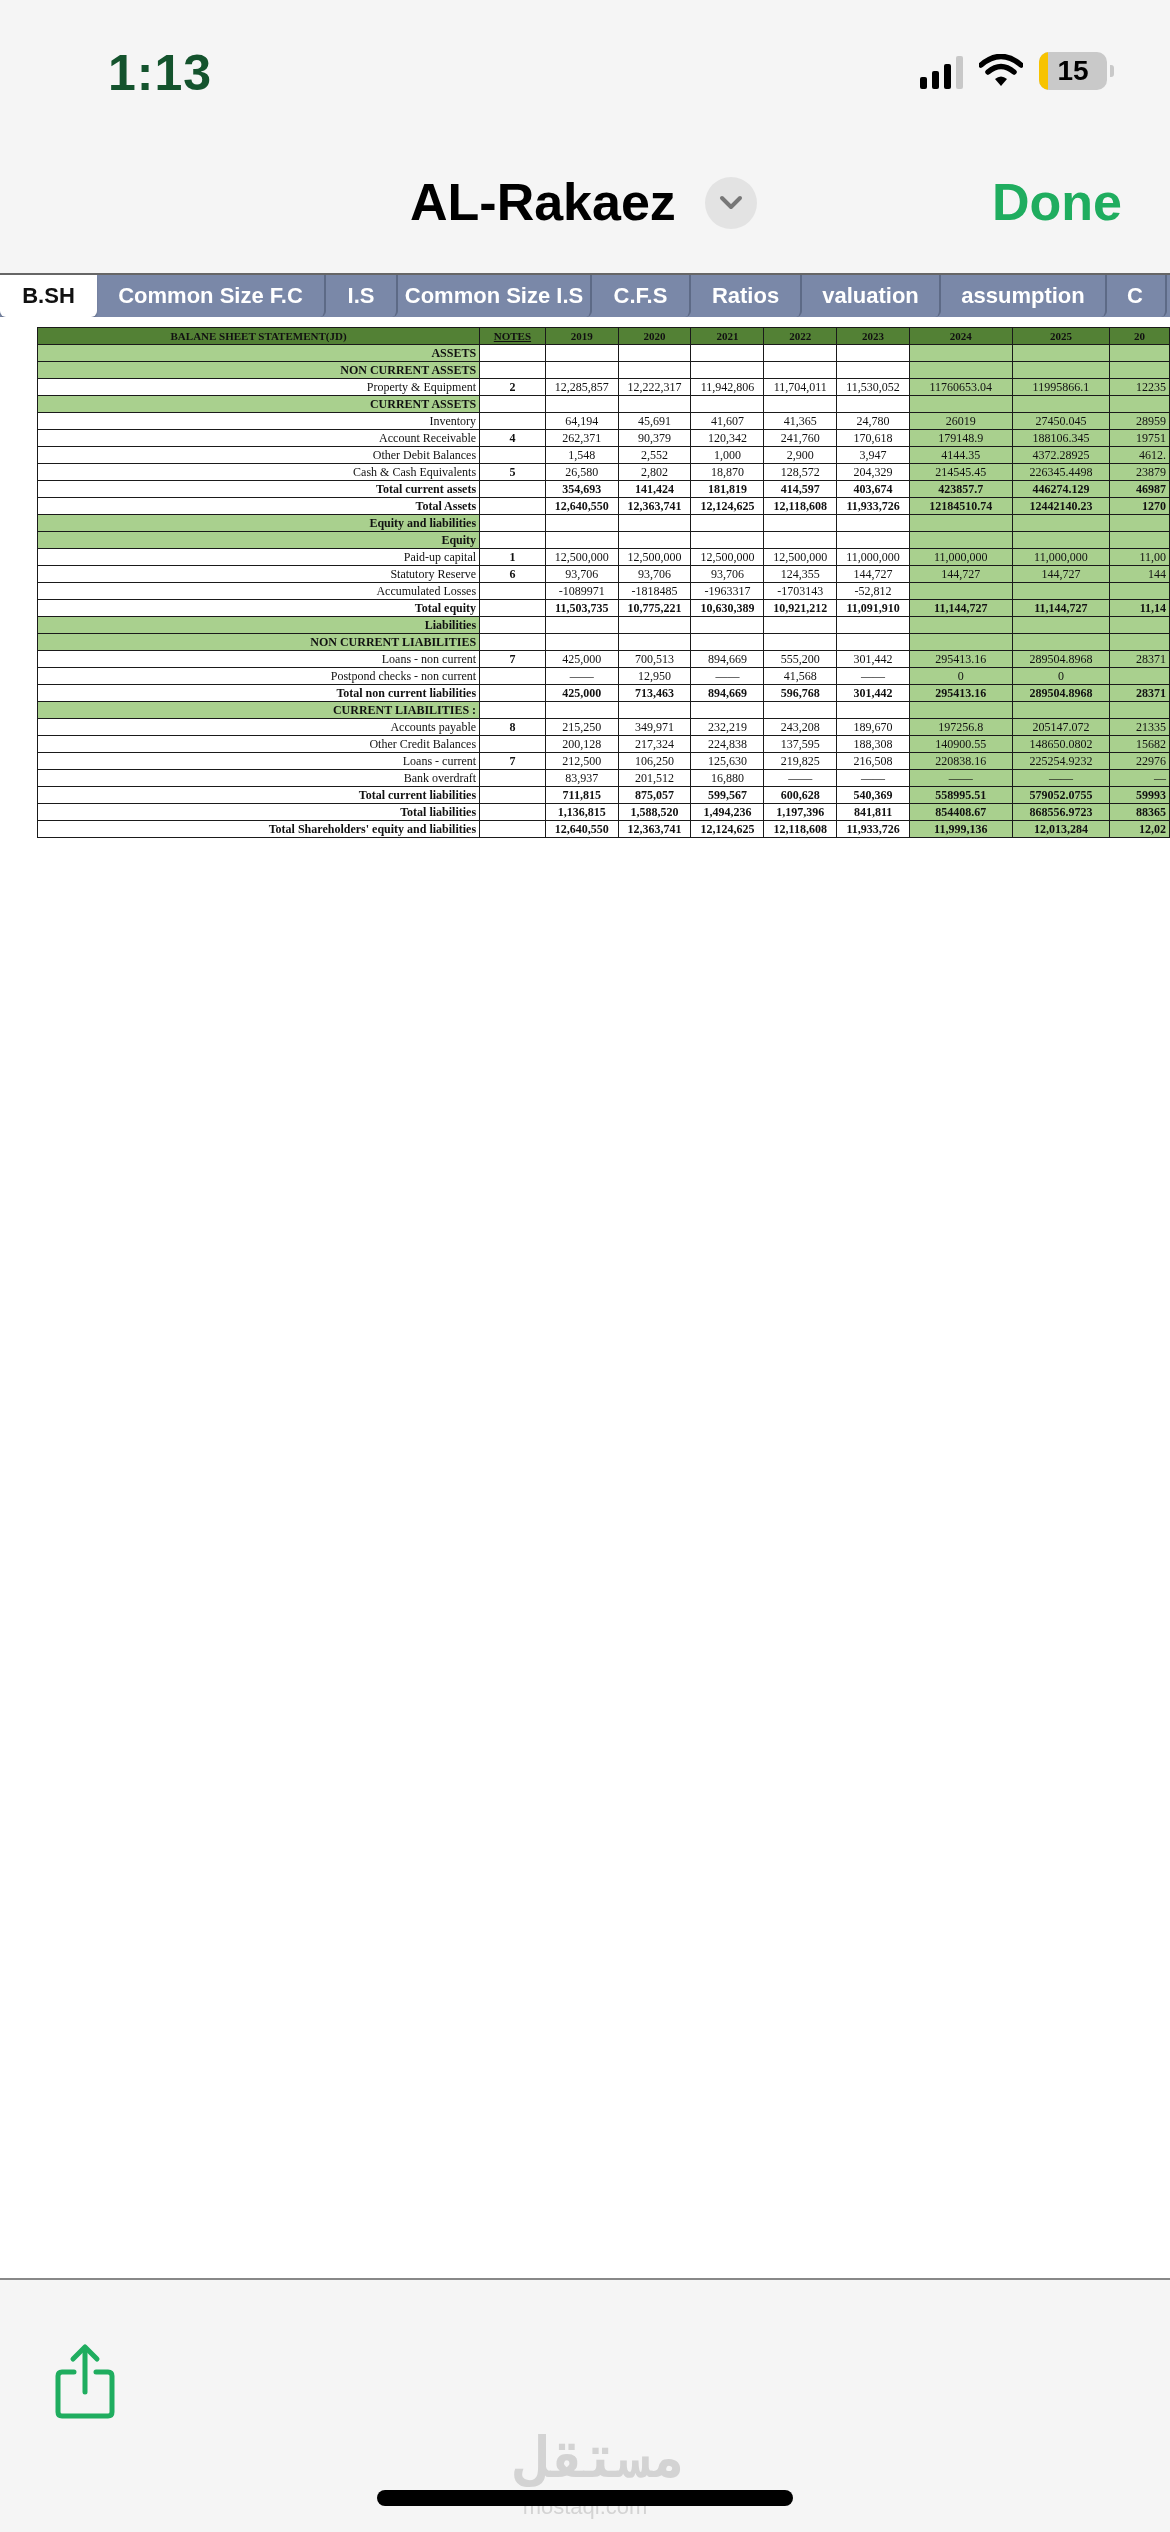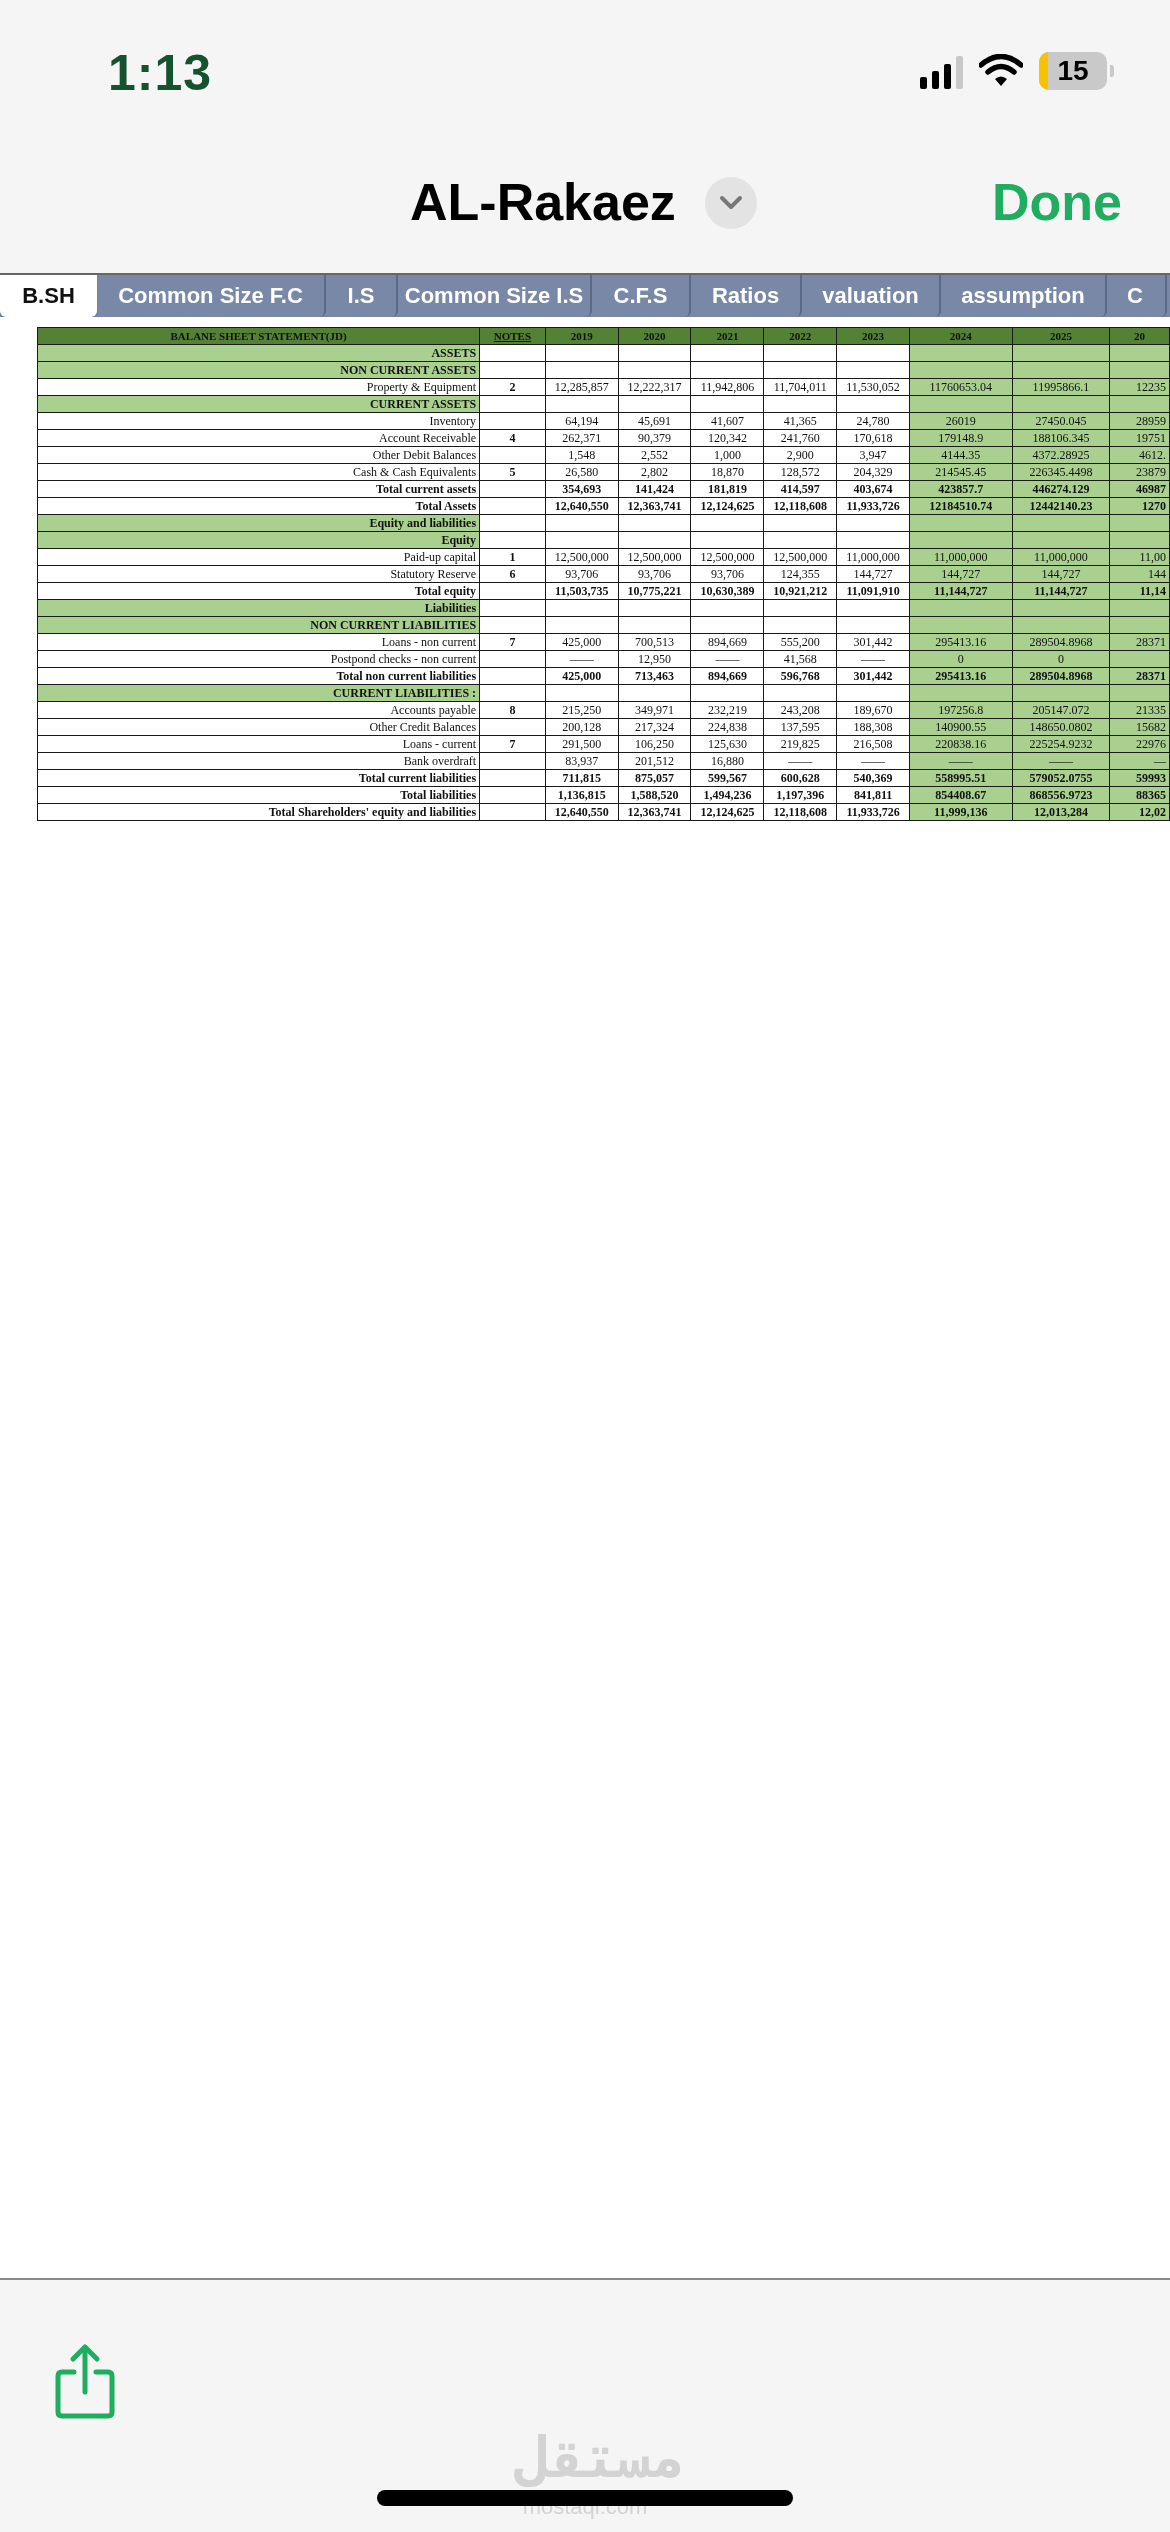--- a/index.html
+++ b/index.html
@@ -287,20 +287,32 @@
           <td class="num" style="font-weight: 700;">6</td>
           <td class="num">93,706</td>
           <td class="num">93,706</td>
           <td class="num">93,706</td>
           <td class="num">124,355</td>
           <td class="num">144,727</td>
           <td class="num fc">144,727</td>
           <td class="num fc">144,727</td>
           <td class="num fc cut">144</td>
         </tr>
+        <tr>
+          <td class="label">Accumulated Losses</td>
+          <td class="num" style="font-weight: 700;"></td>
+          <td class="num">-1089971</td>
+          <td class="num">-1818485</td>
+          <td class="num">-1963317</td>
+          <td class="num">-1703143</td>
+          <td class="num">-52,812</td>
+          <td class="num fc"></td>
+          <td class="num fc"></td>
+          <td class="num fc cut"></td>
+        </tr>
         <tr class="bold">
           <td class="label">Total equity</td>
           <td class="num" style="font-weight: 700;"></td>
           <td class="num">11,503,735</td>
           <td class="num">10,775,221</td>
           <td class="num">10,630,389</td>
           <td class="num">10,921,212</td>
           <td class="num">11,091,910</td>
           <td class="num fc">11,144,727</td>
           <td class="num fc">11,144,727</td>
@@ -398,21 +410,21 @@
           <td class="num">224,838</td>
           <td class="num">137,595</td>
           <td class="num">188,308</td>
           <td class="num fc">140900.55</td>
           <td class="num fc">148650.0802</td>
           <td class="num fc cut">15682</td>
         </tr>
         <tr>
           <td class="label">Loans - current</td>
           <td class="num" style="font-weight: 700;">7</td>
-          <td class="num">291,500</td>
+          <td class="num">212,500</td>
           <td class="num">106,250</td>
           <td class="num">125,630</td>
           <td class="num">219,825</td>
           <td class="num">216,508</td>
           <td class="num fc">220838.16</td>
           <td class="num fc">225254.9232</td>
           <td class="num fc cut">22976</td>
         </tr>
         <tr>
           <td class="label">Bank overdraft</td>

